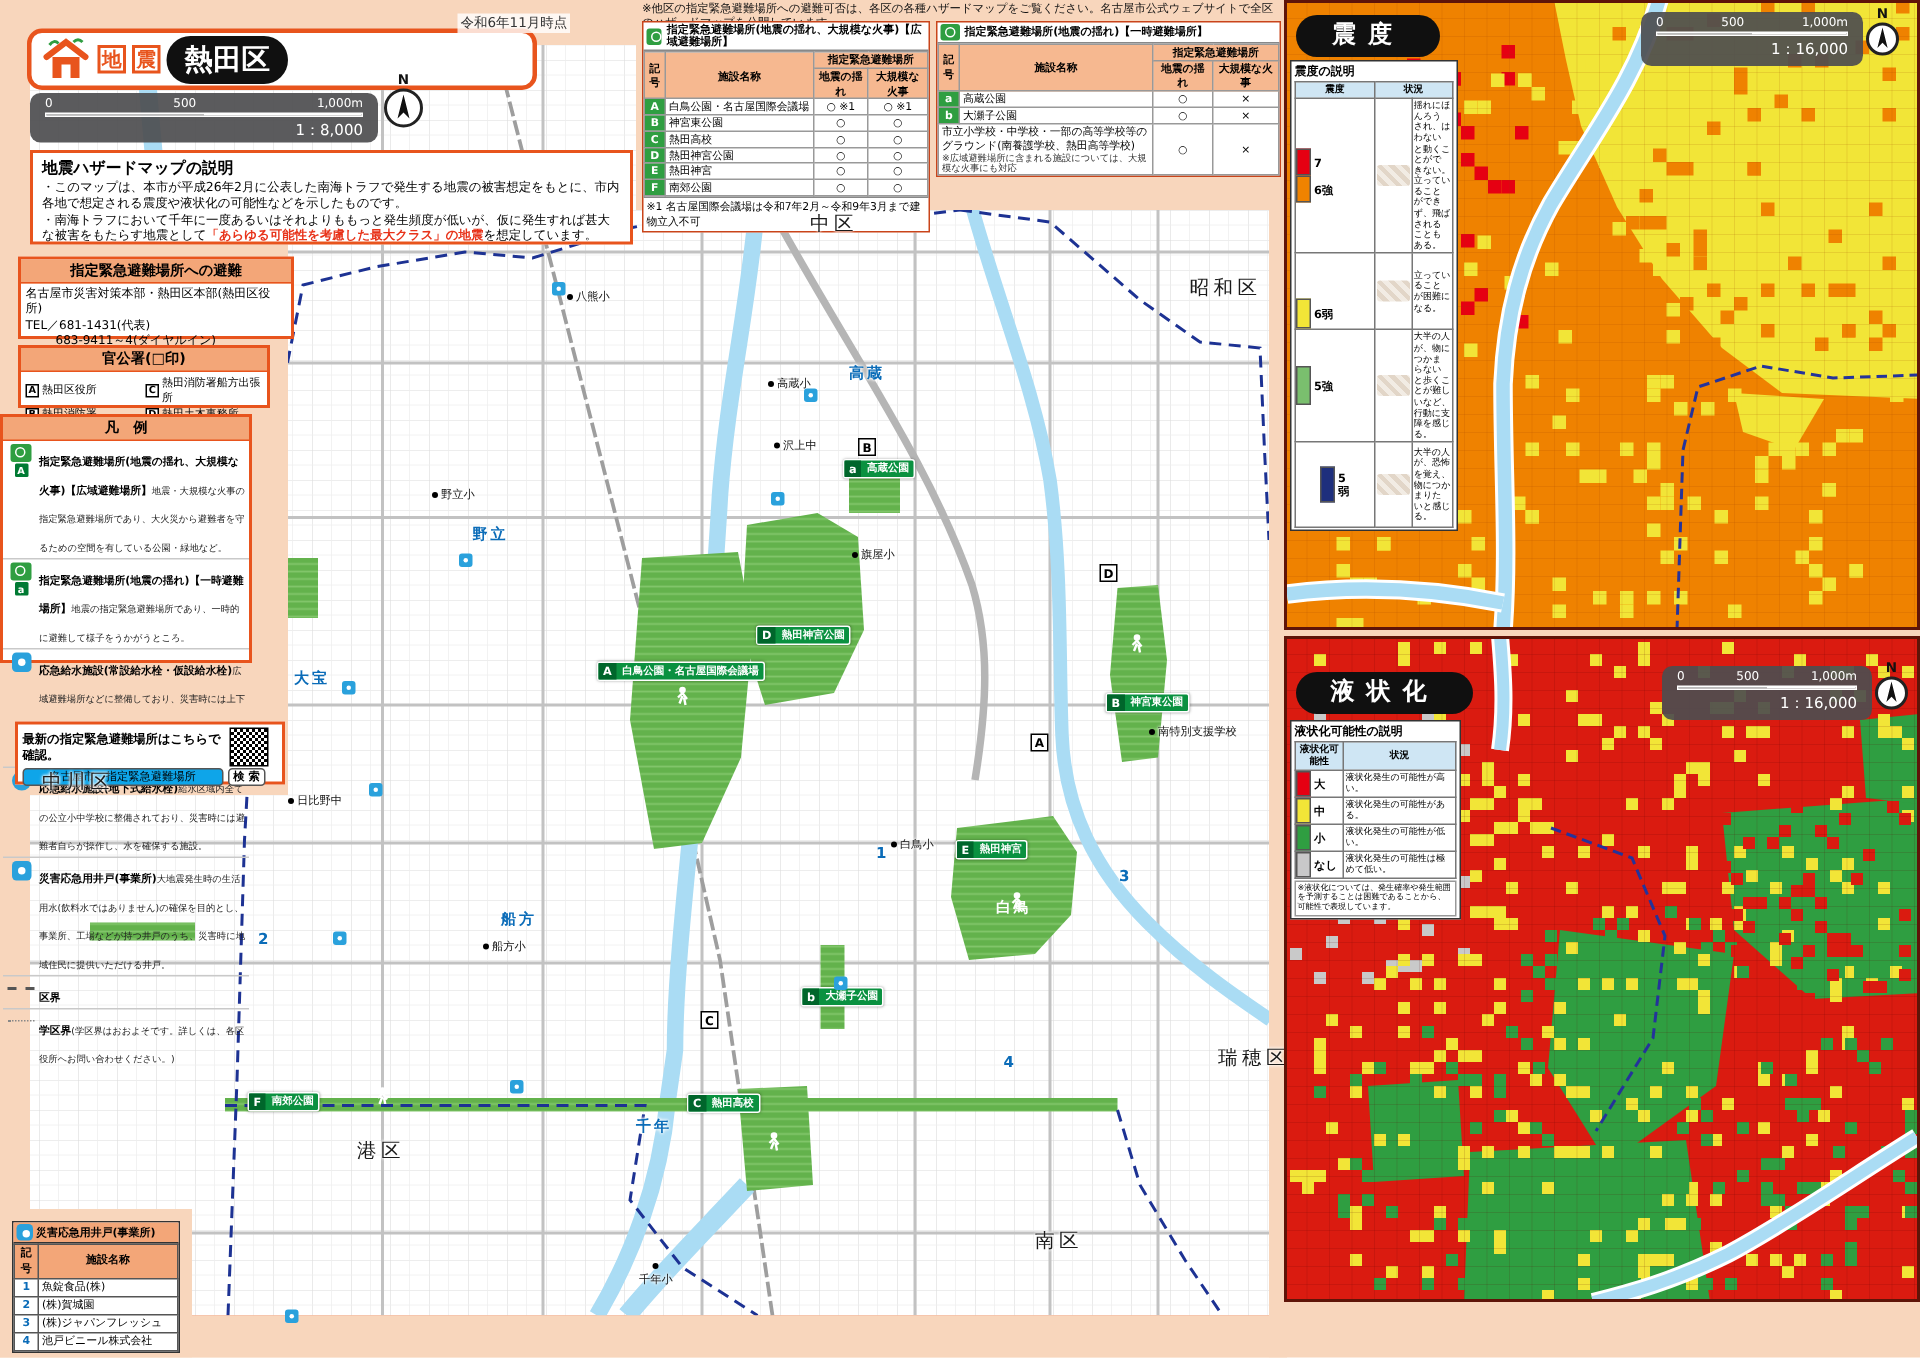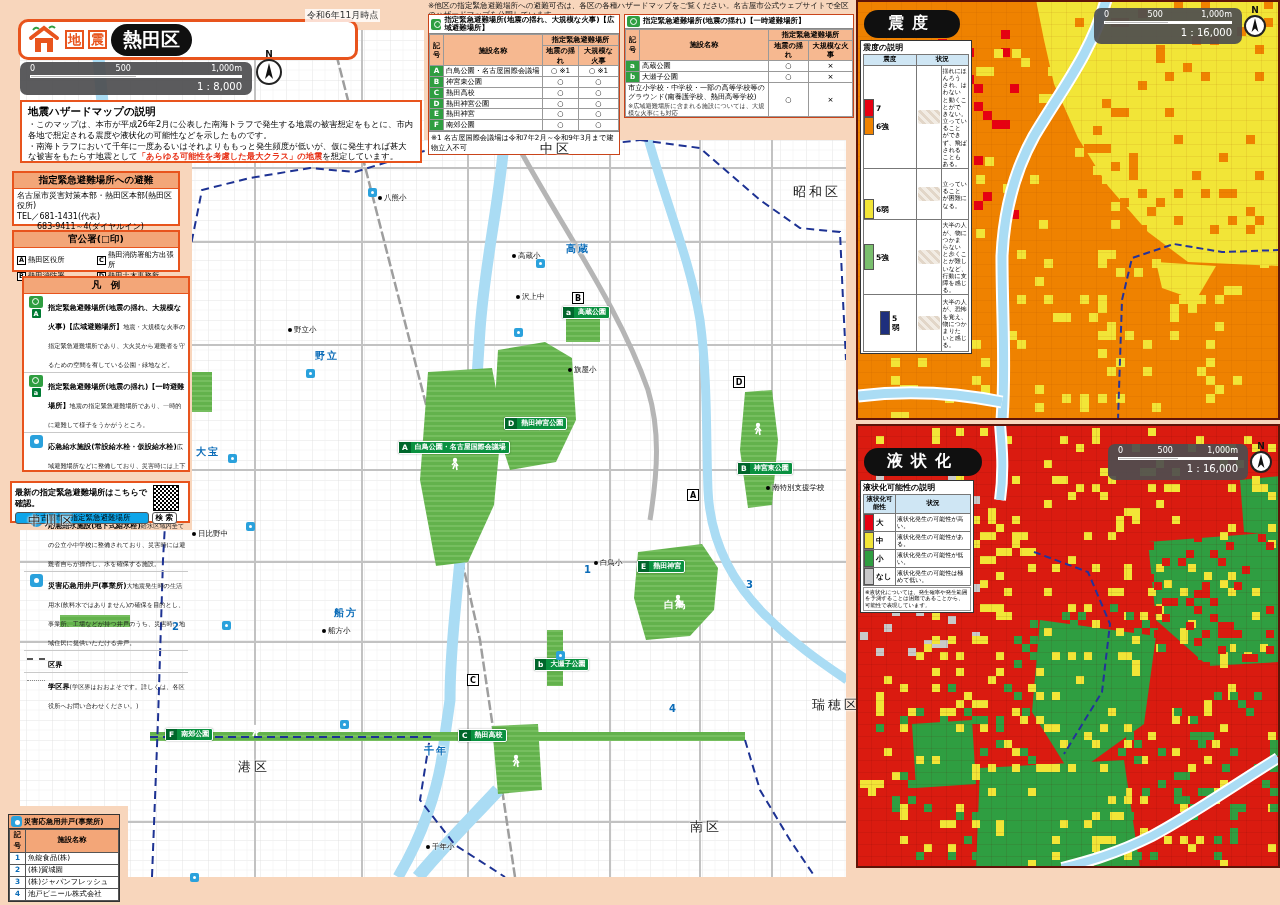--- a/index.html
+++ b/index.html
@@ -36,27 +36,27 @@
 
   
   .descbox{left:20px;top:100px;width:402px;height:63px;background:#fff;border:2px solid #e8541d;padding:3px 6px;}
   .descbox h3{margin:0;font-size:10.5px;}
   .descbox p{margin:0;font-size:8.3px;line-height:1.3;}
   .descbox .em{color:#e8331a;font-weight:bold;}
 
   
   .sbox{background:#fff;border:2px solid #e8541d;}
   .sbox .hd{background:#f3a678;text-align:center;font-weight:bold;font-size:9.5px;padding:1px 0;border-bottom:1px solid #e8541d;}
-  .contact{left:12px;top:171px;width:168px;height:55px;}
+  .contact{left:12px;top:171px;width:184px;height:55px;}
   .contact .bd{padding:2px 3px;font-size:8px;line-height:1.3;}
   .offices{left:12px;top:230px;width:168px;height:42px;}
   .offices .grid{display:grid;grid-template-columns:78px 1fr;gap:1px 2px;padding:2px 3px;}
   .offc{display:flex;align-items:center;gap:2px;font-size:7.3px;}
   .sqmark{width:9px;height:9px;border:1.2px solid #000;background:#fff;font-size:6.5px;font-weight:bold;display:flex;align-items:center;justify-content:center;flex:0 0 auto;}
-  .lgd{left:22px;top:276px;width:168px;height:196px;}
+  .lgd{left:0;top:276px;width:168px;height:166px;}
   .lgd .rows{display:block;}
   .lrow{display:flex;border-bottom:1px solid #c9c9c9;padding:1px 2px;gap:2px;align-items:flex-start;}
   .lrow:last-child{border-bottom:none;}
   .lico{width:20px;flex:0 0 auto;display:flex;flex-direction:column;align-items:center;padding-top:1px;}
   .ltxt{flex:1;}
   .ltxt .t{font-size:7.2px;font-weight:bold;line-height:1.15;}
   .ltxt .d{font-size:6.2px;line-height:1.2;color:#222;}
   .gsq{width:14px;height:12px;background:#2f9e41;border-radius:2px;position:relative;}
   .gsq i{position:absolute;left:3px;top:2px;width:7px;height:7px;border:1.4px solid #fff;border-radius:50%;}
   .gbdg{margin-top:1px;width:9px;height:9px;background:#007a33;color:#fff;font-size:6.5px;font-weight:bold;display:flex;align-items:center;justify-content:center;border-radius:1px;}
@@ -544,21 +544,21 @@
       <span>日比野中</span>
     </div>
   <div class="abs slbl halo" style="left:594px;top:558px;">
       <span class="dot"></span>
       <span>白鳥小</span>
     </div>
   <div class="abs slbl halo" style="left:322px;top:626px;">
       <span class="dot"></span>
       <span>船方小</span>
     </div>
-  <div class="abs slbl halo" style="left:426px;top:842px;">
+  <div class="abs slbl halo" style="left:426px;top:842px;flex-direction:column;">
       <span class="dot"></span>
       <span>千年小</span>
     </div>
   <div class="abs slbl halo" style="left:766px;top:483px;justify-content:flex-end;">
       <span class="dot"></span>
       <span>南特別支援学校</span>
     </div>
 
   <div class="abs ppill" style="left:398px;top:441px;">
       <span class="pm">A</span>

